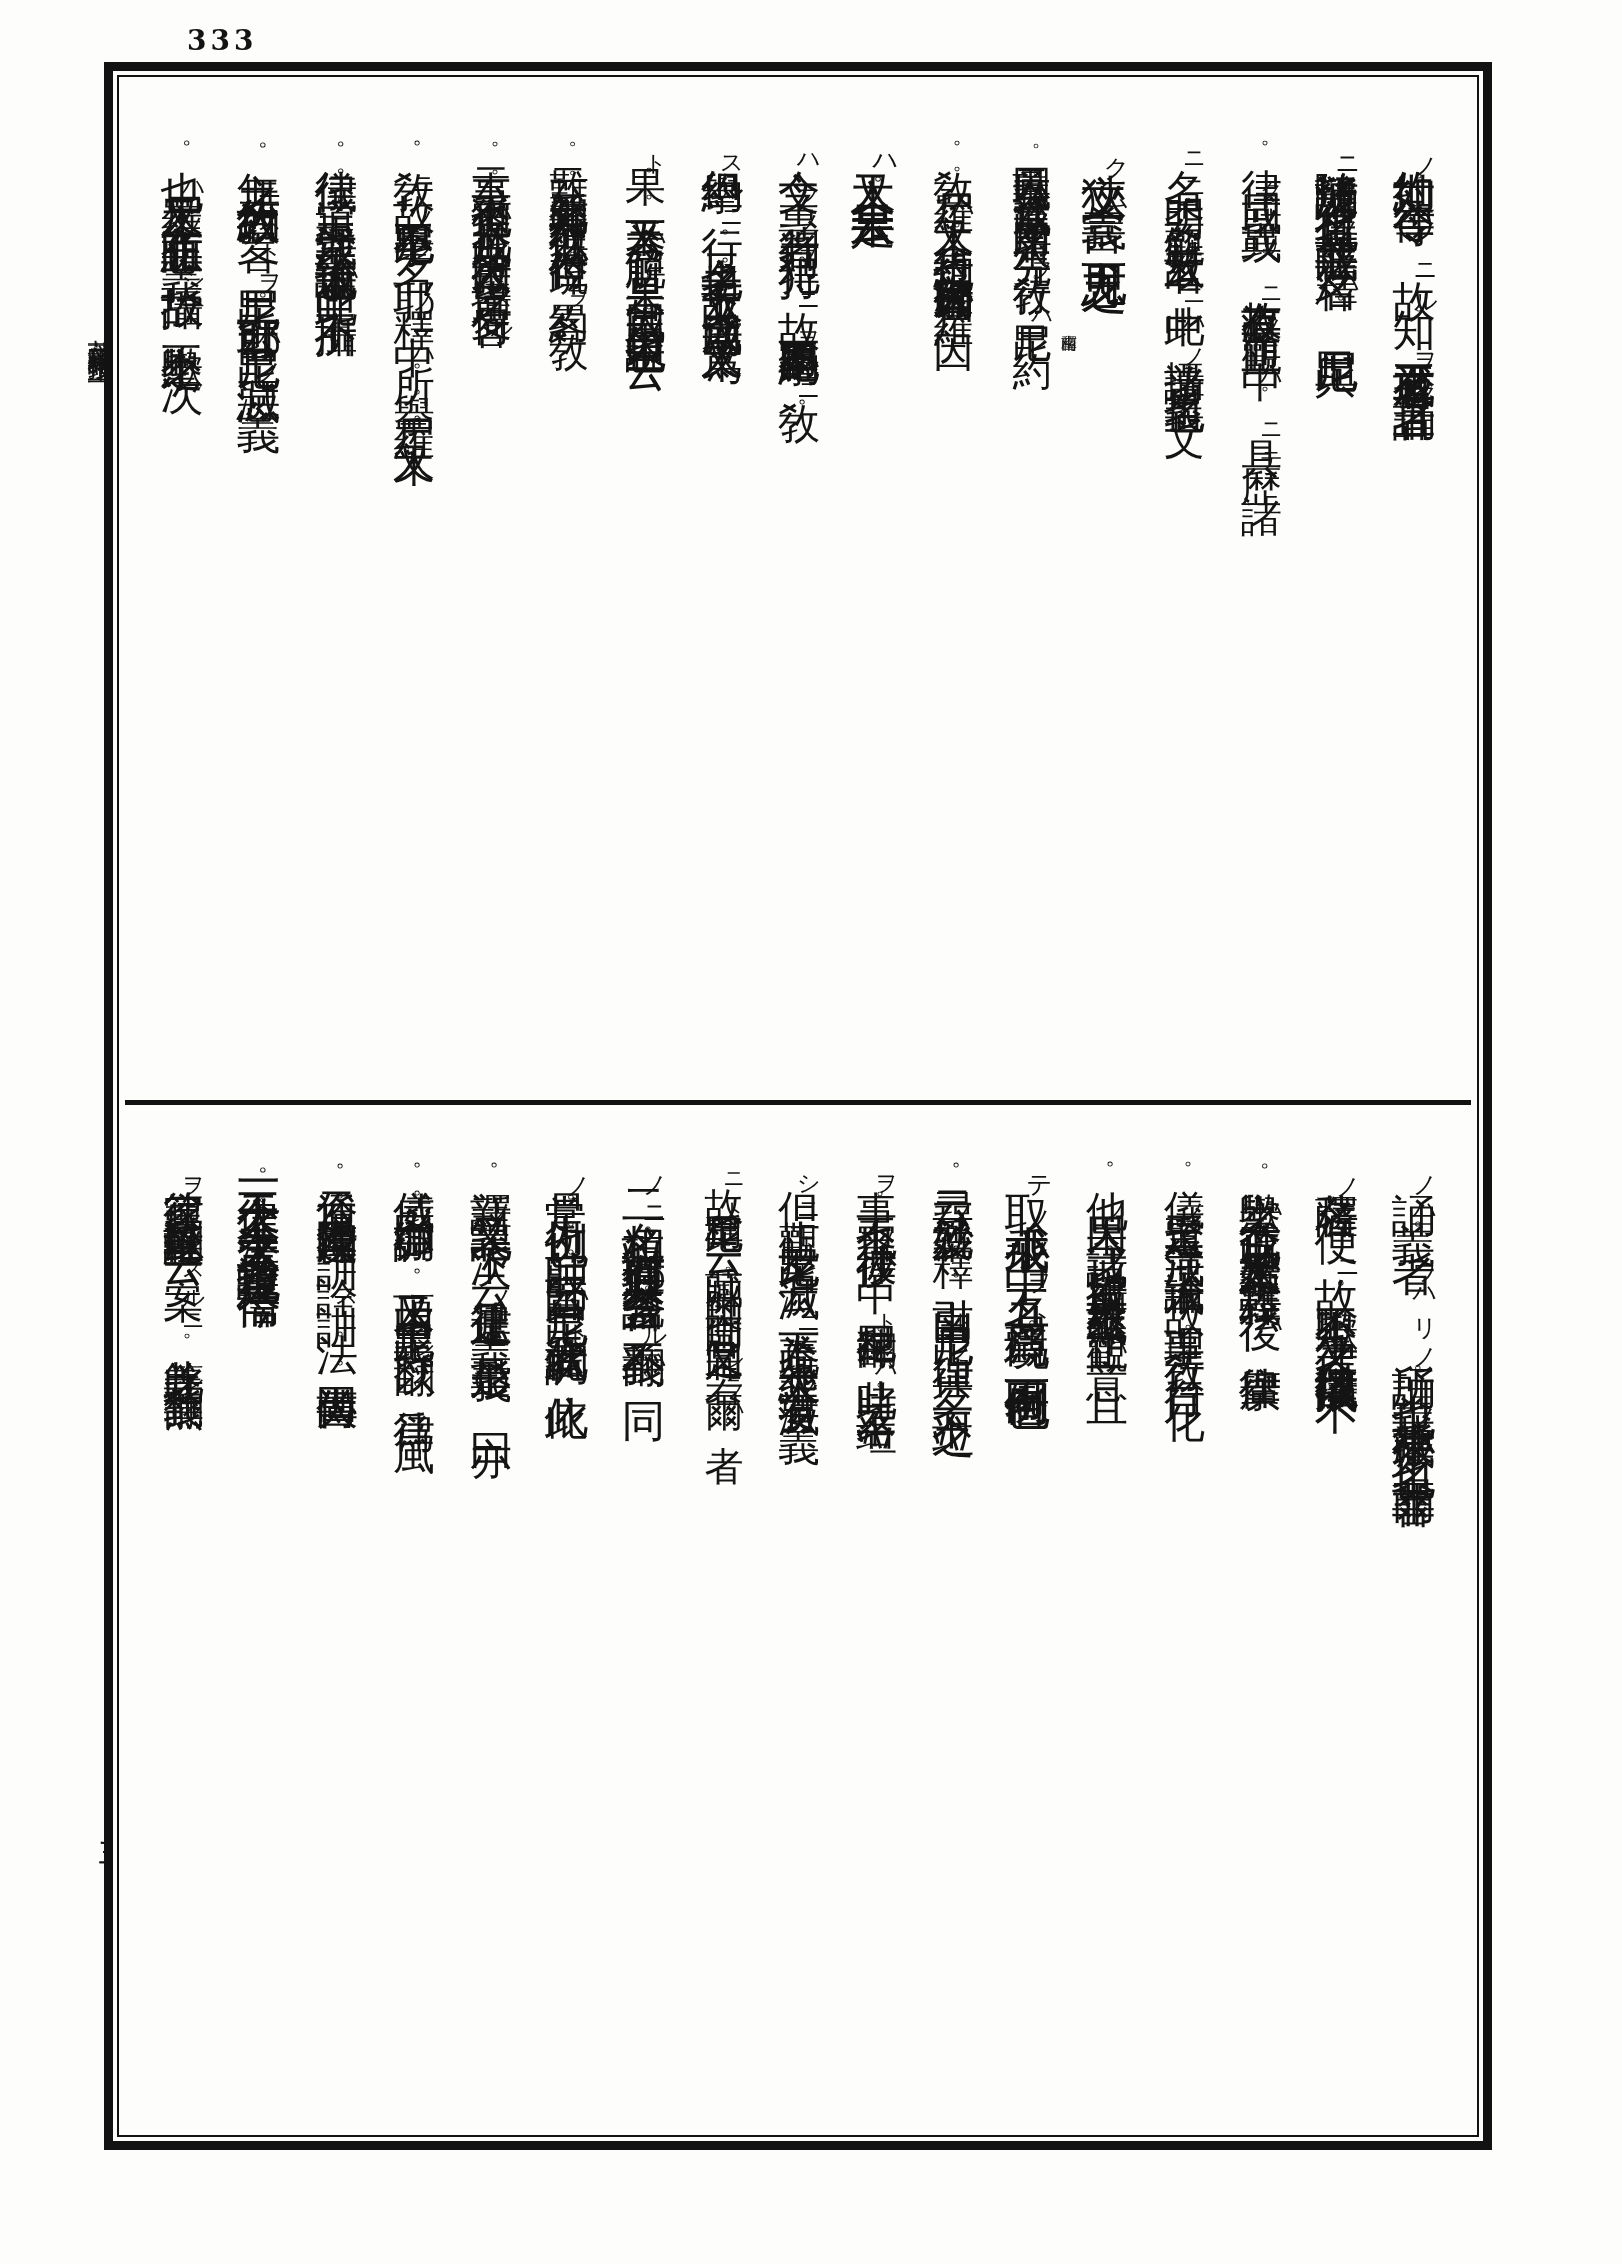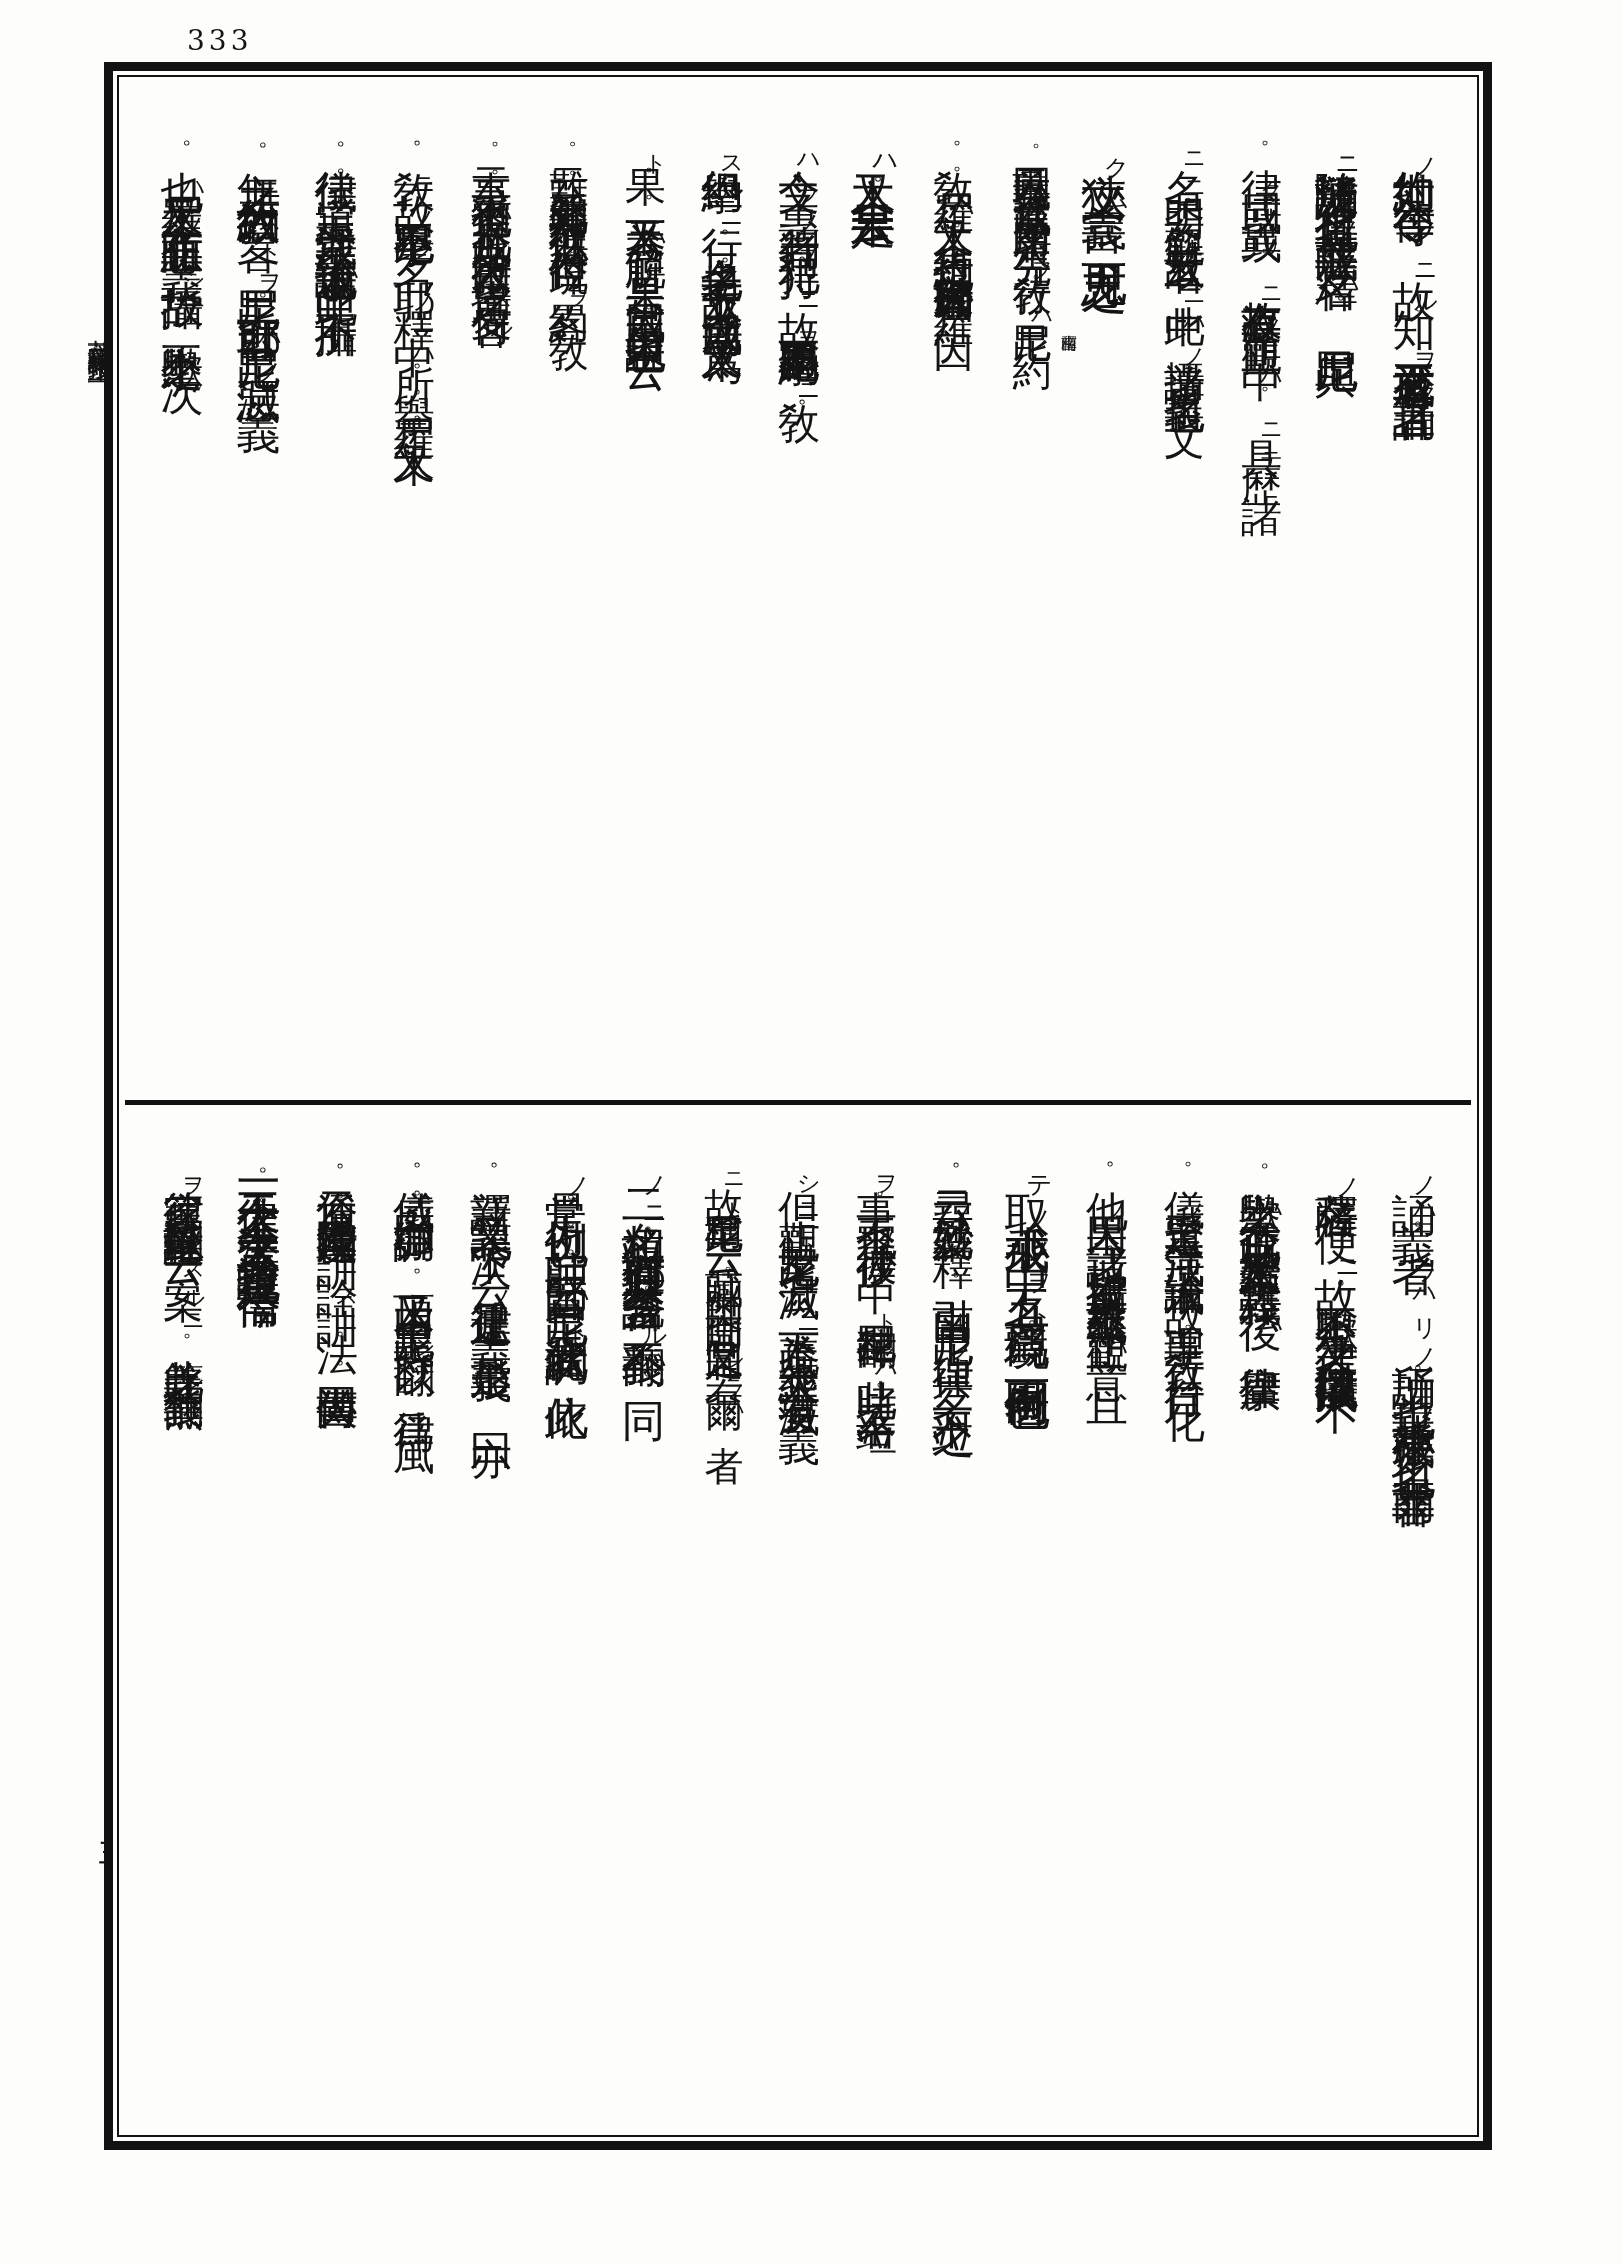--- a/index.html
+++ b/index.html
@@ -1,18 +1,18 @@
 <!DOCTYPE html>
 <html><head>
 <meta charset="utf-8">
 <style>
   html,body{margin:0;padding:0;background:#ffffff;}
   .screen{position:relative;width:1623px;height:2265px;background:#fdfdfb;color:#141414;
           font-family:"DejaVu Serif","Liberation Serif",serif;overflow:hidden;}
-  .page-number{position:absolute;left:187px;top:24px;font-size:28px;font-weight:normal;
+  .page-number{position:absolute;left:187px;top:24px;font-size:28px;font-weight:bold;
                letter-spacing:4px;}
   
   .frame{position:absolute;left:104px;top:62px;width:1388px;height:2088px;
          border:9px solid #121212;box-sizing:border-box;background:#fdfdfb;}
   .frame-inner{position:absolute;inset:4px;border:2px solid #121212;}
   .divider{position:absolute;left:6px;right:6px;top:1023px;height:5px;background:#121212;}
   
   .block{position:absolute;left:28px;right:40px;display:flex;flex-direction:row-reverse;
          justify-content:flex-start;gap:34px;}
   .block-top{top:60px;height:943px;}

